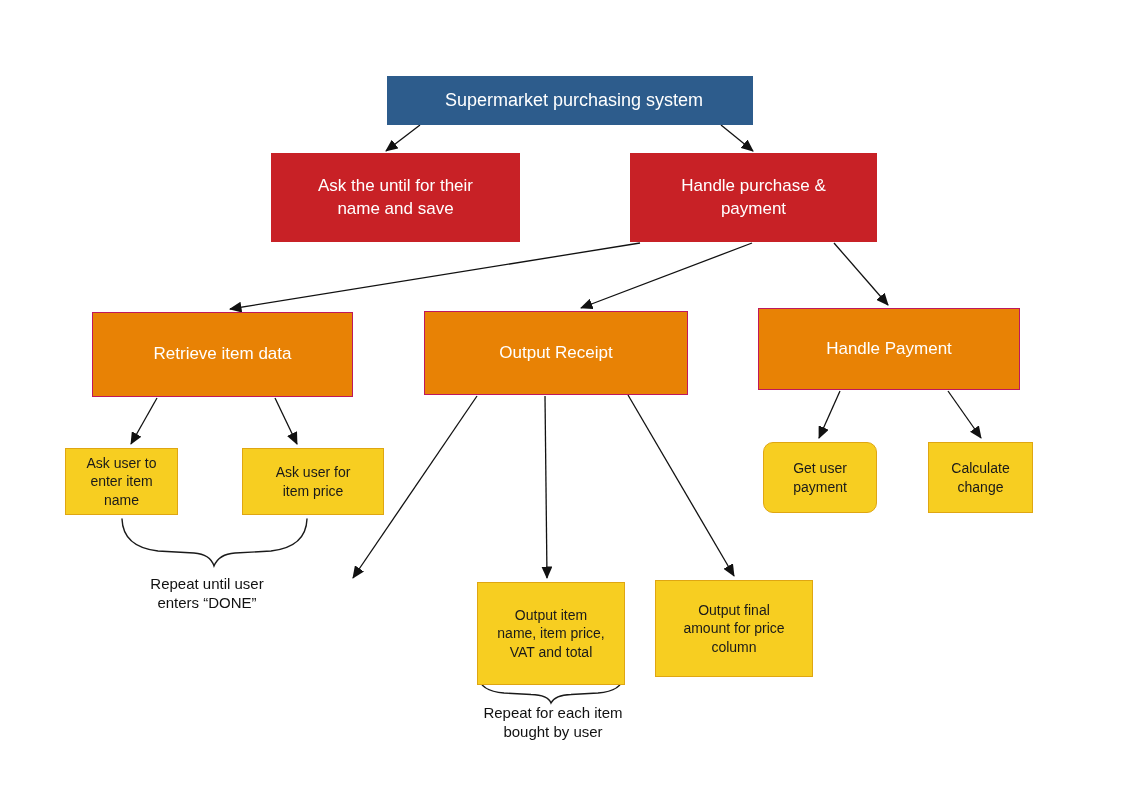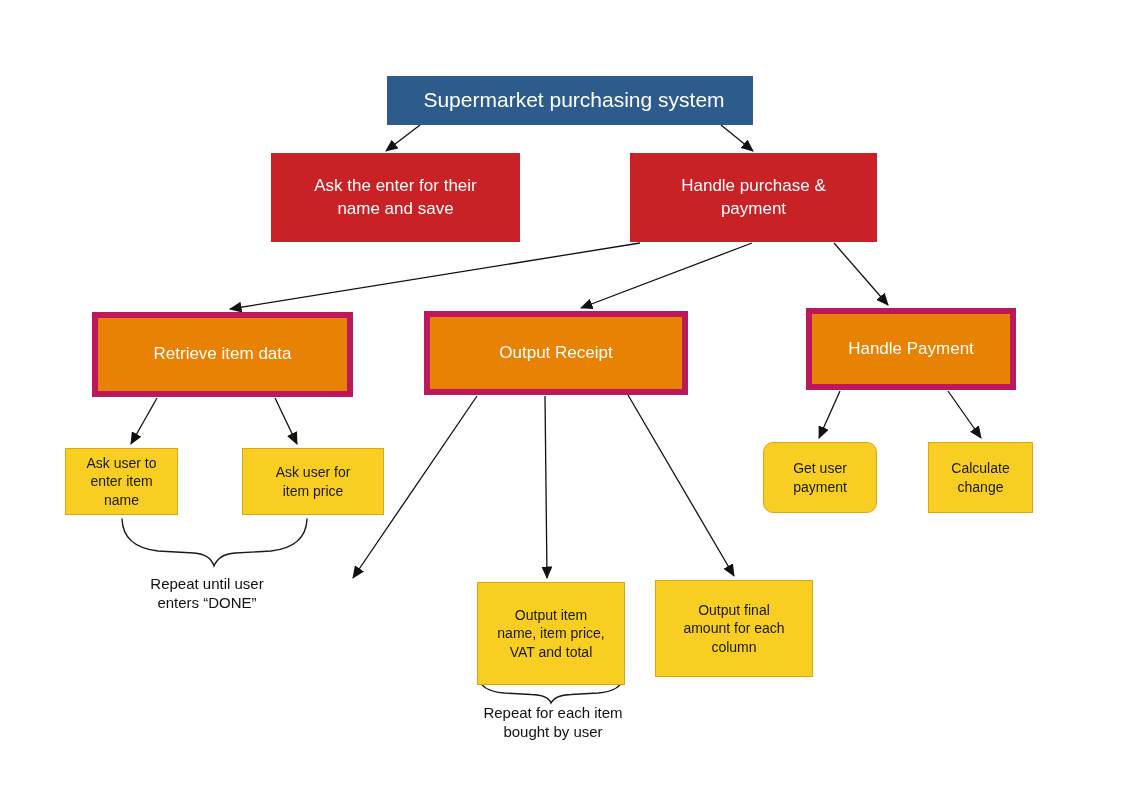--- a/index.html
+++ b/index.html
@@ -6,35 +6,35 @@
   .canvas{
     position:relative;width:1123px;height:794px;background:#ffffff;
     font-family:"Liberation Sans", sans-serif;overflow:hidden;
   }
   .edges{position:absolute;left:0;top:0;width:1123px;height:794px;}
   .node{
     position:absolute;display:flex;align-items:center;justify-content:center;
     text-align:center;box-sizing:border-box;
   }
   .node .lbl{white-space:pre-line;display:block;}
-  .lvl1{font-size:21px;line-height:1.25;padding-left:8px;}
+  .lvl1{font-size:18px;line-height:1.25;padding-left:8px;}
   .lvl2{font-size:17px;line-height:1.3;}
-  .lvl3{font-size:17px;line-height:1.3;border:6px solid #be185d;}
+  .lvl3{font-size:17px;line-height:1.3;border:1px solid #be185d;}
   .lvl4{font-size:14px;line-height:1.3;border:1px solid #dfa612;}
   .ann{
     position:absolute;text-align:center;font-size:15px;line-height:1.25;
     color:#111111;white-space:pre-line;
   }
   
   #n-root{left:387px;top:76px;width:366px;height:49px;}
   #n-ask-name{left:271px;top:153px;width:249px;height:89px;}
   #n-handle-pp{left:630px;top:153px;width:247px;height:89px;}
   #n-retrieve{left:92px;top:312px;width:261px;height:85px;}
   #n-receipt{left:424px;top:311px;width:264px;height:84px;}
-  #n-handle-pay{left:758px;top:308px;width:210px;height:82px;margin-left:48px;}
+  #n-handle-pay{left:758px;top:308px;width:262px;height:82px;}
   #n-ask-item-name{left:65px;top:448px;width:113px;height:67px;}
   #n-ask-item-price{left:242px;top:448px;width:142px;height:67px;}
   #n-output-cols{left:310px;top:582px;width:145px;height:93px;}
   #n-output-item{left:477px;top:582px;width:148px;height:103px;}
   #n-output-final{left:655px;top:580px;width:158px;height:97px;}
   #n-get-payment{left:763px;top:442px;width:114px;height:71px;border-radius:10px;}
   #n-calc-change{left:928px;top:442px;width:105px;height:71px;}
   #ann-repeat-done{left:107px;top:575px;width:200px;}
   #ann-repeat-items{left:453px;top:704px;width:200px;}
 </style>
@@ -65,21 +65,21 @@
 
     <path d="M122,519 Q123,547 158,551 L194,553 Q210,554 214,566 Q219,554 235,553 L271,551 Q306,547 307,519" fill="none" stroke="#1a1a1a" stroke-width="1.4" stroke-linecap="round"></path>
     <path d="M479,677 Q480,691 504,693 L531,694.5 Q548,695 551,703 Q555,695 571,694.5 L598,693 Q622,691 623,677" fill="none" stroke="#1a1a1a" stroke-width="1.4" stroke-linecap="round"></path>
   </svg>
 
   <div class="node lvl1" id="n-root" style="background: rgb(45, 92, 140); color: rgb(255, 255, 255);">
     <span class="lbl">Supermarket purchasing system</span>
   </div>
 
   <div class="node lvl2" id="n-ask-name" style="background: rgb(200, 33, 38); color: rgb(255, 255, 255);">
-    <span class="lbl">Ask the enter for their
+    <span class="lbl">Ask the until for their
 name and save</span>
   </div>
 
   <div class="node lvl2" id="n-handle-pp" style="background: rgb(200, 33, 38); color: rgb(255, 255, 255);">
     <span class="lbl">Handle purchase &amp;
 payment</span>
   </div>
 
   <div class="node lvl3" id="n-retrieve" style="background: rgb(232, 130, 5); color: rgb(255, 255, 255);">
     <span class="lbl">Retrieve item data</span>
@@ -106,21 +106,21 @@
 
 
   <div class="node lvl4" id="n-output-item" style="background: rgb(247, 206, 33); color: rgb(26, 26, 26);">
     <span class="lbl">Output item
 name, item price,
 VAT and total</span>
   </div>
 
   <div class="node lvl4" id="n-output-final" style="background: rgb(247, 206, 33); color: rgb(26, 26, 26);">
     <span class="lbl">Output final
-amount for each
+amount for price
 column</span>
   </div>
 
   <div class="node lvl4" id="n-get-payment" style="background: rgb(247, 206, 33); color: rgb(26, 26, 26);">
     <span class="lbl">Get user
 payment</span>
   </div>
 
   <div class="node lvl4" id="n-calc-change" style="background: rgb(247, 206, 33); color: rgb(26, 26, 26);">
     <span class="lbl">Calculate

